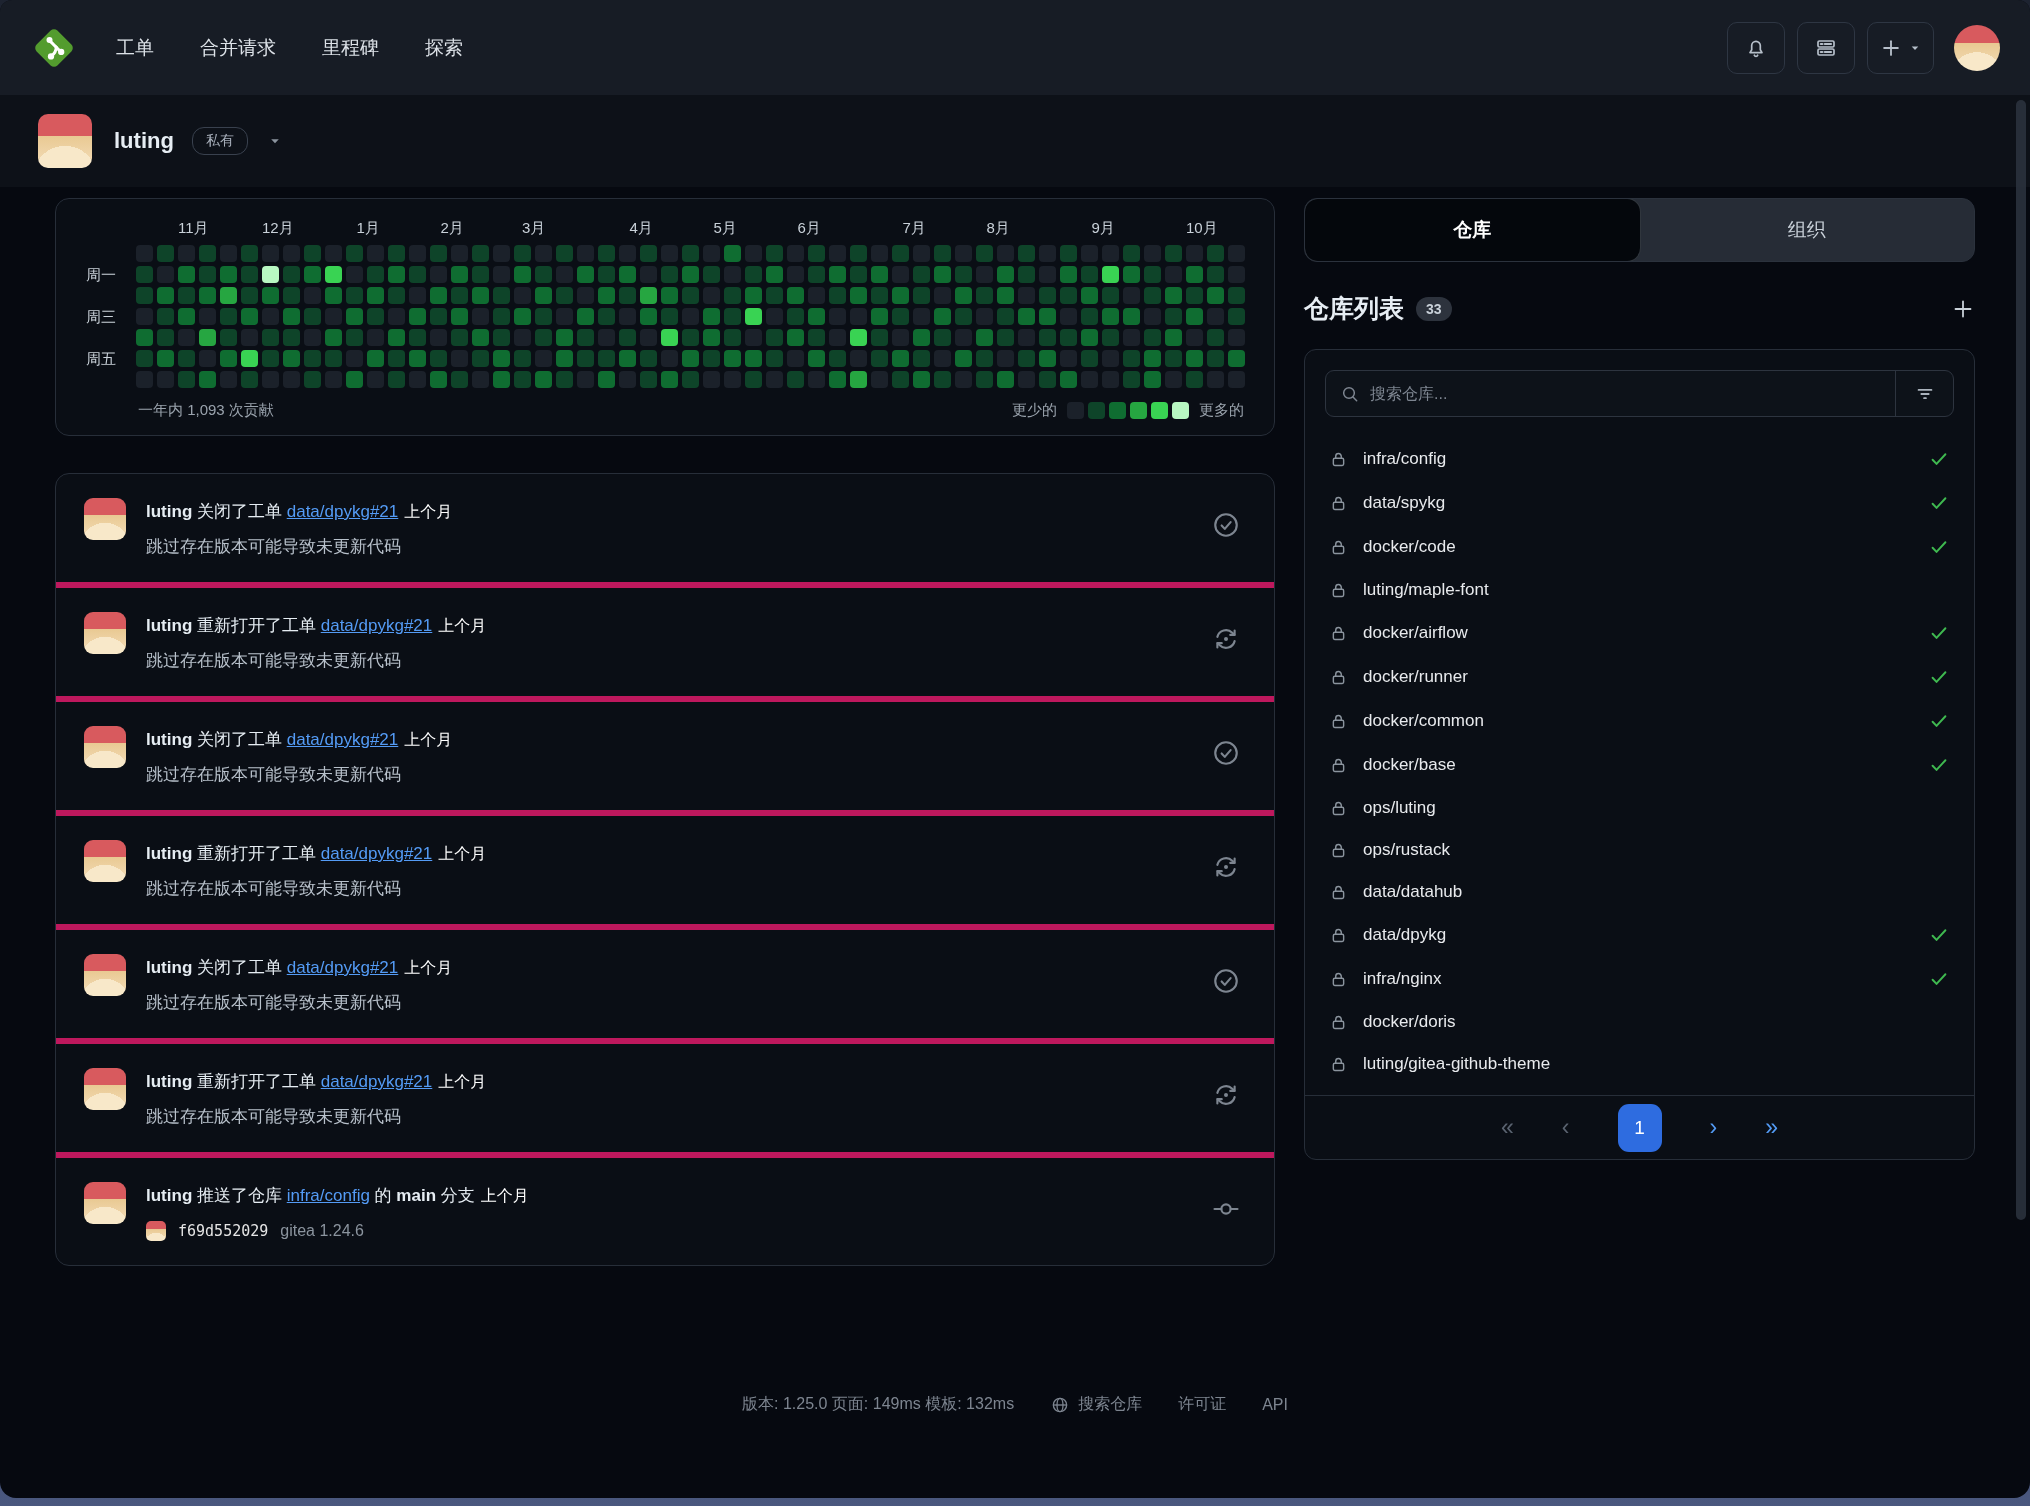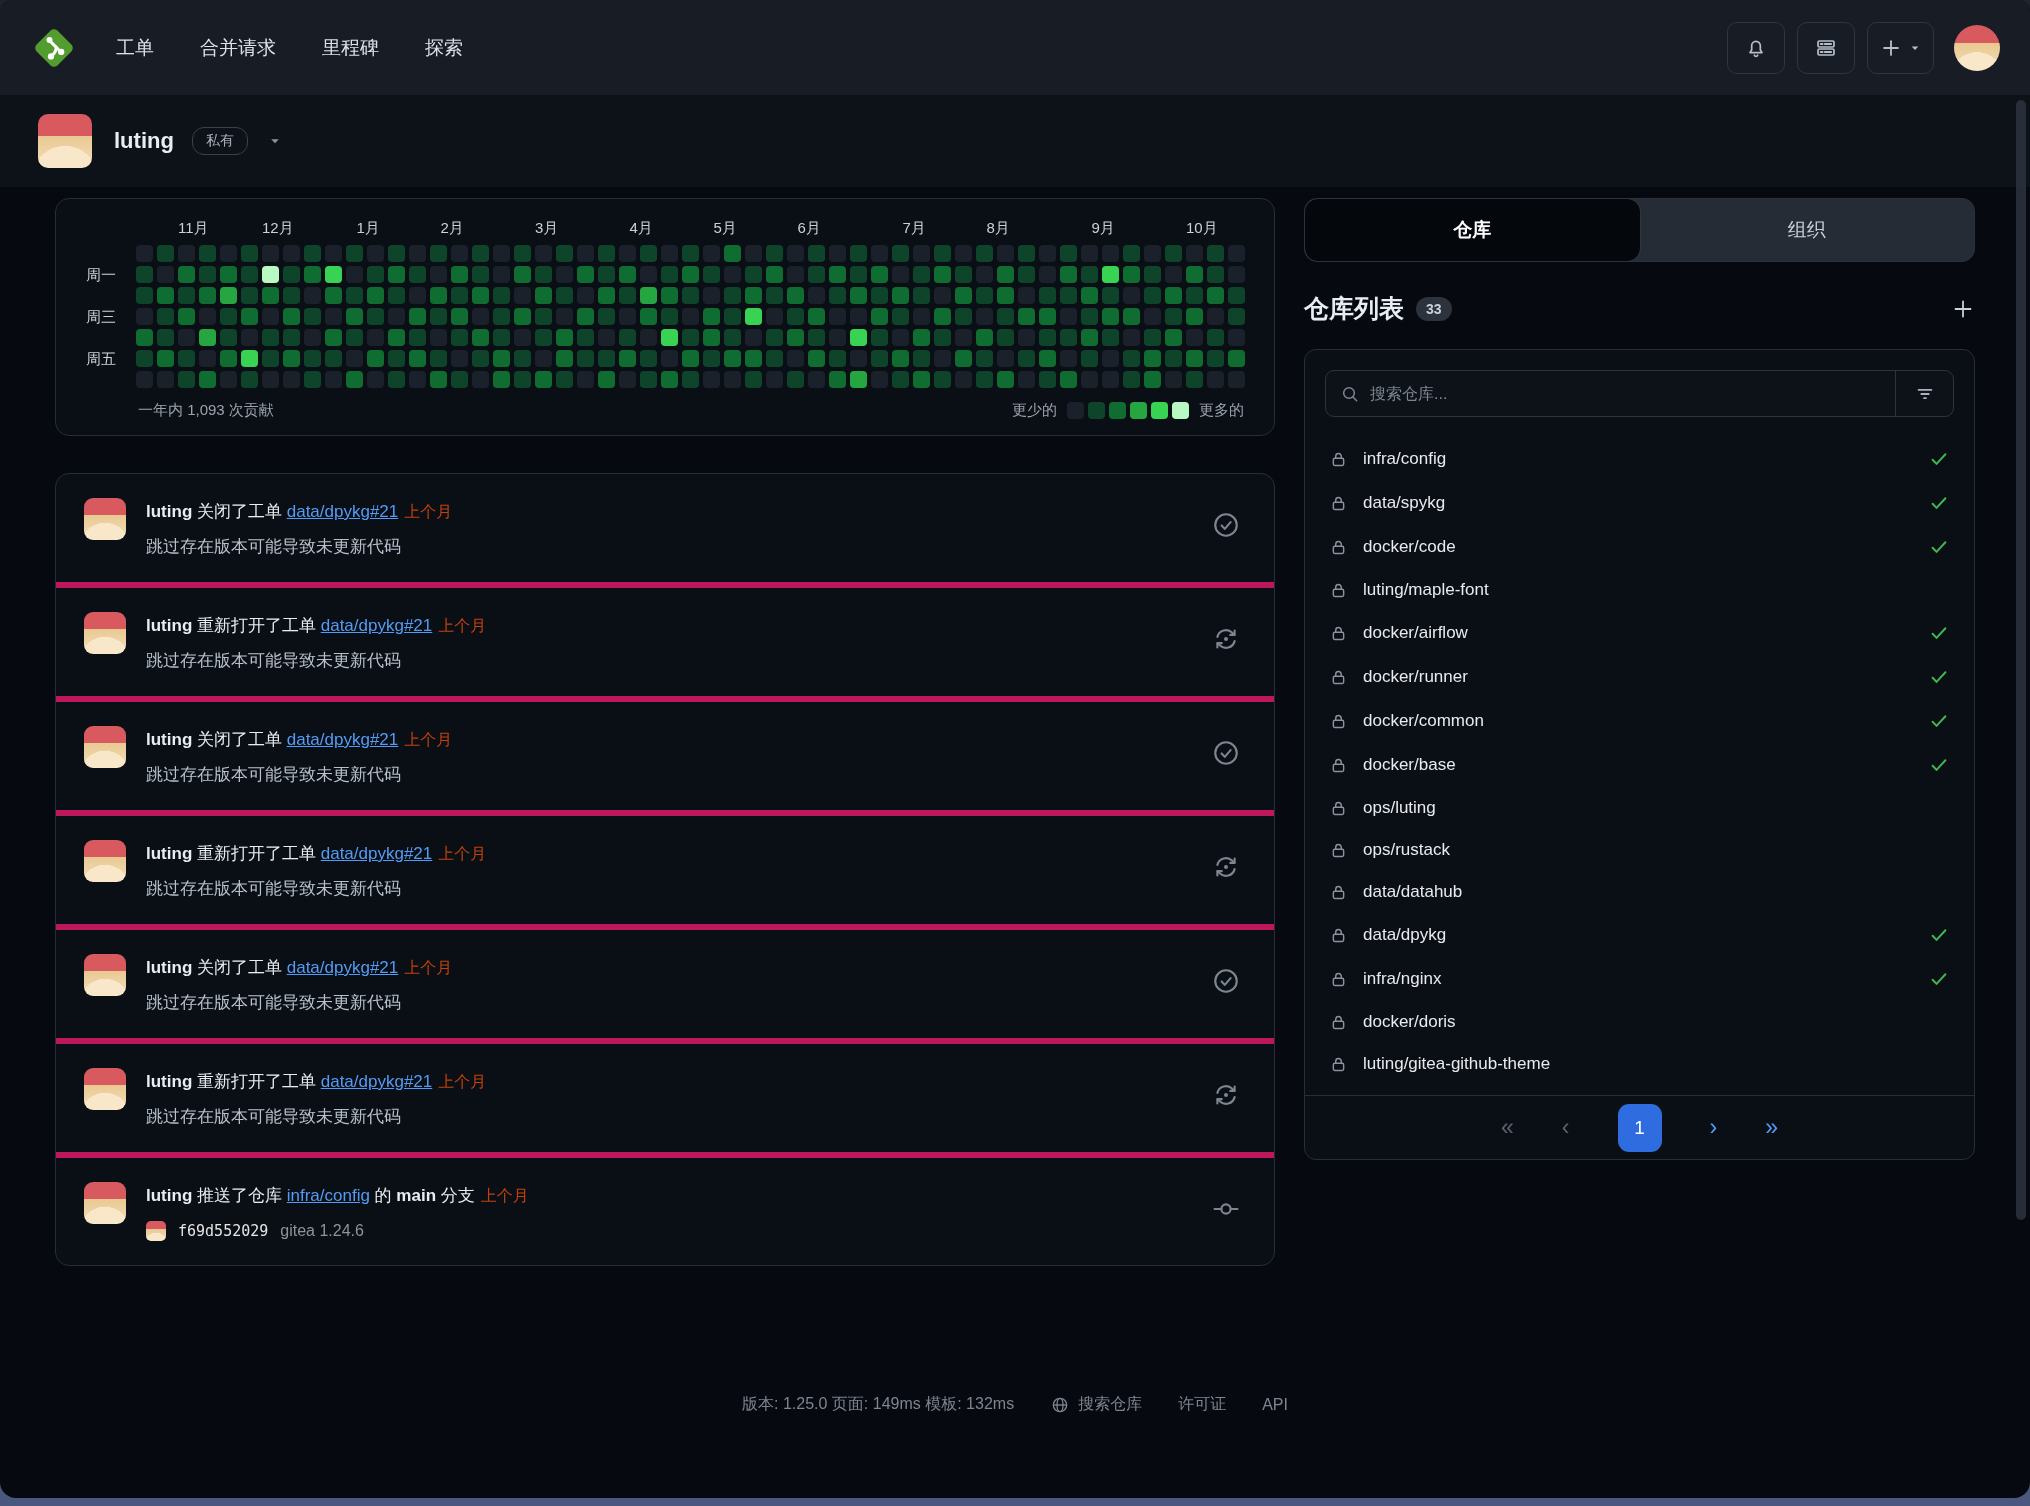--- a/index.html
+++ b/index.html
@@ -84,21 +84,21 @@
   
   .feed-entry { display: flex; gap: 20px; padding: 24px 28px; }
   .feed-entry + .feed-entry { border-top: 6px solid #be185d; }
   .avatar.med { width: 42px; height: 42px; border-radius: 9px; }
   .avatar.tiny { width: 20px; height: 20px; border-radius: 5px; }
   .feed-main { flex: 1; padding-top: 2px; }
   .feed-title { font-size: 17px; color: #e6edf3; }
   .feed-title .user { font-weight: bold; cursor: pointer; }
   .flink { color: #549bf5; text-decoration: underline; cursor: pointer; }
   .branch { font-weight: bold; }
-  .ftime { color: #c2410c; font-size: 16px; margin-left: 6px; }
+  .ftime { color: #ffffff; font-size: 16px; margin-left: 6px; }
   .feed-body { margin-top: 12px; color: #b8c1cb; font-size: 17px; }
   .commit-row { margin-top: 14px; display: flex; align-items: center; gap: 12px; }
   .hash { font-family: "DejaVu Sans Mono", "Liberation Mono", monospace; font-size: 15px; color: #e5e5e5; }
   .cmsg { font-size: 16px; color: #8b949e; }
   .feed-status { width: 40px; display: flex; align-items: flex-start; justify-content: center; color: #7d8590; padding-top: 12px; }
   .feed-status .icon { width: 30px; height: 30px; }
 
   
   .seg {
     display: flex; background: #262c36; border: 1px solid #2b323d;
@@ -244,21 +244,21 @@
   <main class="content">
     <div class="left-col">
 
       <section class="card hm-card">
         <div class="hm-wrap">
           <div class="hm-months" id="hm-months">
               <span class="hm-month" style="left:42px">11月</span>
               <span class="hm-month" style="left:126px">12月</span>
               <span class="hm-month" style="left:220.5px">1月</span>
               <span class="hm-month" style="left:304.5px">2月</span>
-              <span class="hm-month" style="left:399px">3月</span>
+              <span class="hm-month" style="left:386px">3月</span>
               <span class="hm-month" style="left:493.5px">4月</span>
               <span class="hm-month" style="left:577.5px">5月</span>
               <span class="hm-month" style="left:661.5px">6月</span>
               <span class="hm-month" style="left:766.5px">7月</span>
               <span class="hm-month" style="left:850.5px">8月</span>
               <span class="hm-month" style="left:955.5px">9月</span>
               <span class="hm-month" style="left:1050px">10月</span>
             </div>
           <div class="hm-days" id="hm-days">
               <span class="hm-day" style="top:47px">周一</span>

